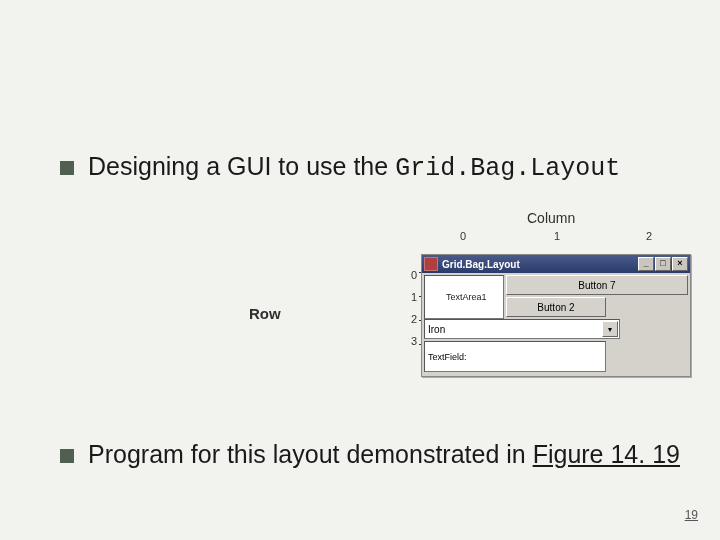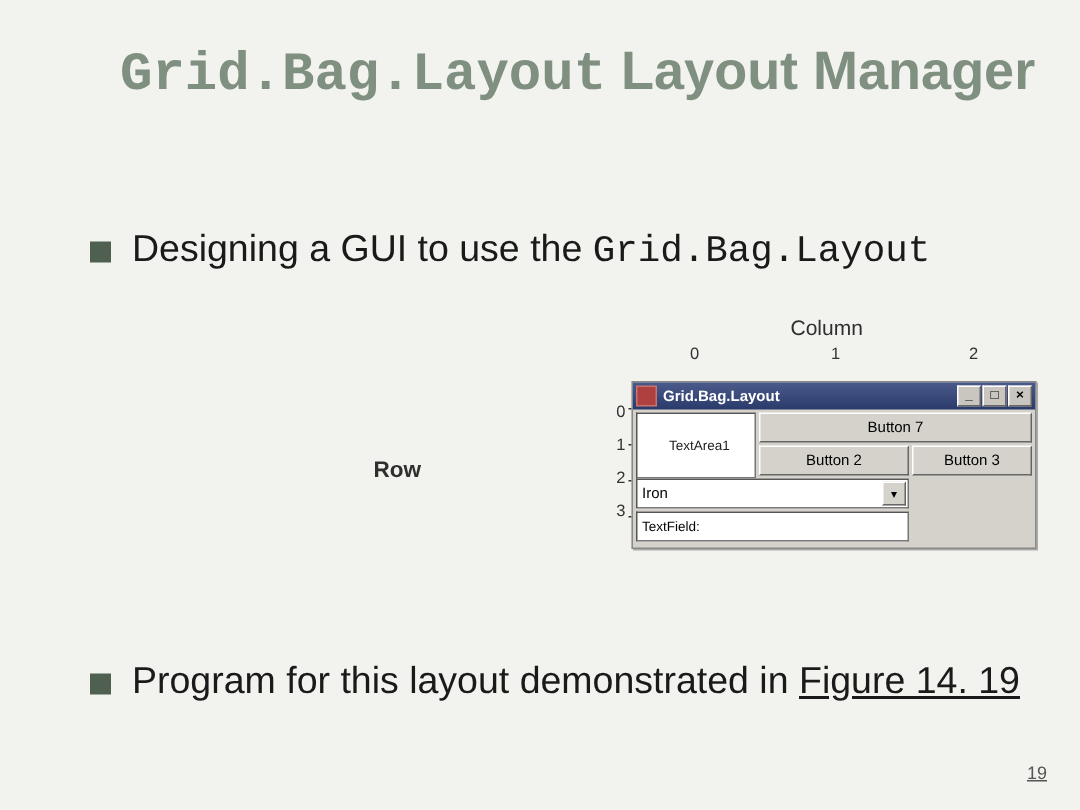--- a/index.html
+++ b/index.html
@@ -288,23 +288,20 @@
     top: -6px;
     bottom: -18px;
     border-left: 1px solid #333;
   }
 </style>
 </head>
 <body>
 
 <div class="slide">
 
-  <div class="title">
-    <span class="mono">Grid.Bag.Layout</span><span class="rest"> Layout Manager</span>
-  </div>
 
   <div class="bullet-list">
     <div class="bullet">
       <div class="bullet-mark"></div>
       <div class="text">
         <span>Designing a GUI to use the </span><span class="mono">Grid.Bag.Layout</span>
       </div>
     </div>
   </div>
 
@@ -353,33 +350,30 @@
             <div class="comp btn" style="flex:1">
               <span>Button 7</span>
             </div>
           </div>
 
           <div class="grow" style="height:20px">
             <div style="width:80px"></div>
             <div class="comp btn" style="width:100px">
               <span>Button 2</span>
             </div>
-            <div class="comp btn" style="flex:1">
-              <span>Button 3</span>
-            </div>
           </div>
 
           <div class="grow" style="height:20px">
-            <div class="comp combo" style="width:182px">
+            <div class="comp combo" style="width:196px">
               <span>Iron</span>
               <div class="arrow">▾</div>
             </div>
           </div>
 
-          <div class="grow" style="height:20px">
+          <div class="grow" style="height:31px">
             <div class="comp textfield" style="width:182px">
               <span>TextField:</span>
             </div>
             <div style="flex:1"></div>
           </div>
 
         </div>
       </div>
     </div>
   </div>

